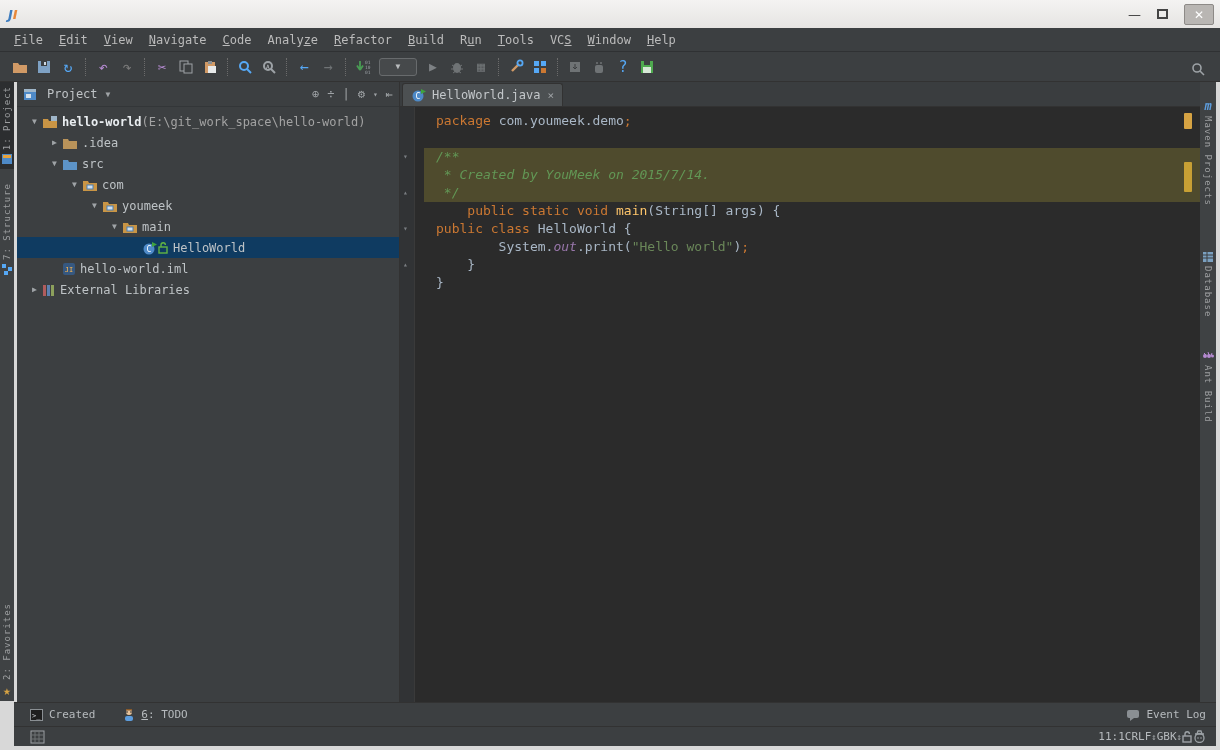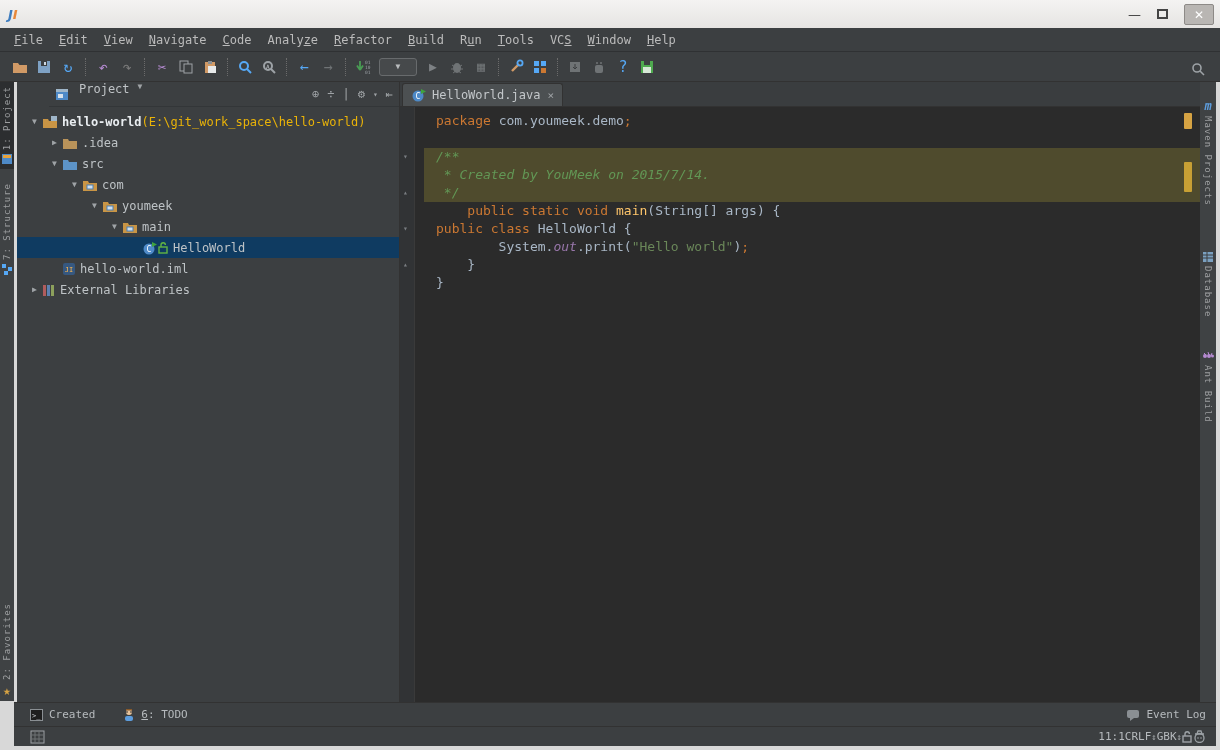--- a/index.html
+++ b/index.html
@@ -40,31 +40,31 @@
   .ldiv { width:3px; background:#d8d8d8; flex:0 0 auto; }
   .stripebtn { display:flex; flex-direction:column; align-items:center; padding:4px 0; width:14px; }
   .stripebtn.active { background:#2c2e30; }
   .vtext { writing-mode:vertical-rl; transform:rotate(180deg); font-size:9px; color:#9d9fa1; letter-spacing:1px; }
   .vtext-r { writing-mode:vertical-rl; font-size:9px; color:#9d9fa1; letter-spacing:1px; }
   .stripebtn .ic { margin-top:3px; }
   .lstripe .spacer { flex:1 1 auto; }
 
   
   .ppanel { width:383px; background:#3c3f41; border-right:1px solid #323232; flex:0 0 auto; display:flex; flex-direction:column; }
-  .phead { height:25px; display:flex; padding:0 6px; border-bottom:1px solid #333638; color:#bfc3c6;margin-left:32px; }
+  .phead { height:25px; display:flex; align-items:center; padding:0 6px; border-bottom:1px solid #333638; color:#bfc3c6; }
   .phead .ic { margin-right:5px; }
   .parrow { font-size:8px; color:#9fa3a6; margin-left:8px; }
   .phicons { margin-left:auto; display:flex; align-items:center; gap:8px; color:#9fa3a6; font-size:12px; }
   .ptree { padding-top:4px; overflow:hidden; }
   .trow { height:21px; display:flex; align-items:center; color:#bec3c6; white-space:nowrap; }
   .trow.selected { background:#0f3b61; }
   .trow .arrow { width:15px; text-align:center; font-size:8px; color:#9fa3a6; flex:0 0 auto; }
   .trow .lbl { margin-left:4px; }
   .trow .lbl.bold { font-weight:bold; color:#e9edf0; }
-  .trow .extra { color:#eab308; }
+  .trow .extra { color:#a3a3a3; }
   .ic { display:inline-flex; align-items:center; justify-content:center; }
 
   
   .ecol { flex:1 1 auto; display:flex; flex-direction:column; min-width:0; }
   .tabbar { height:25px; background:#3a3d3f; border-bottom:1px solid #323232; display:flex; align-items:flex-end; padding-left:2px; flex:0 0 auto; }
   .tab { height:23px; background:#4c5052; display:flex; align-items:center; gap:5px; padding:0 8px; color:#c3c7ca;
          border-radius:3px 3px 0 0; border:1px solid #323232; border-bottom:none; }
   .tab .close { color:#9fa3a6; font-size:11px; margin-left:2px; }
   .editor { flex:1 1 auto; background:#2b2b2b; position:relative; overflow:hidden; }
   .gutter { position:absolute; left:0; top:0; bottom:0; width:15px; background:#313335; border-right:1px solid #3a3a3a; }

